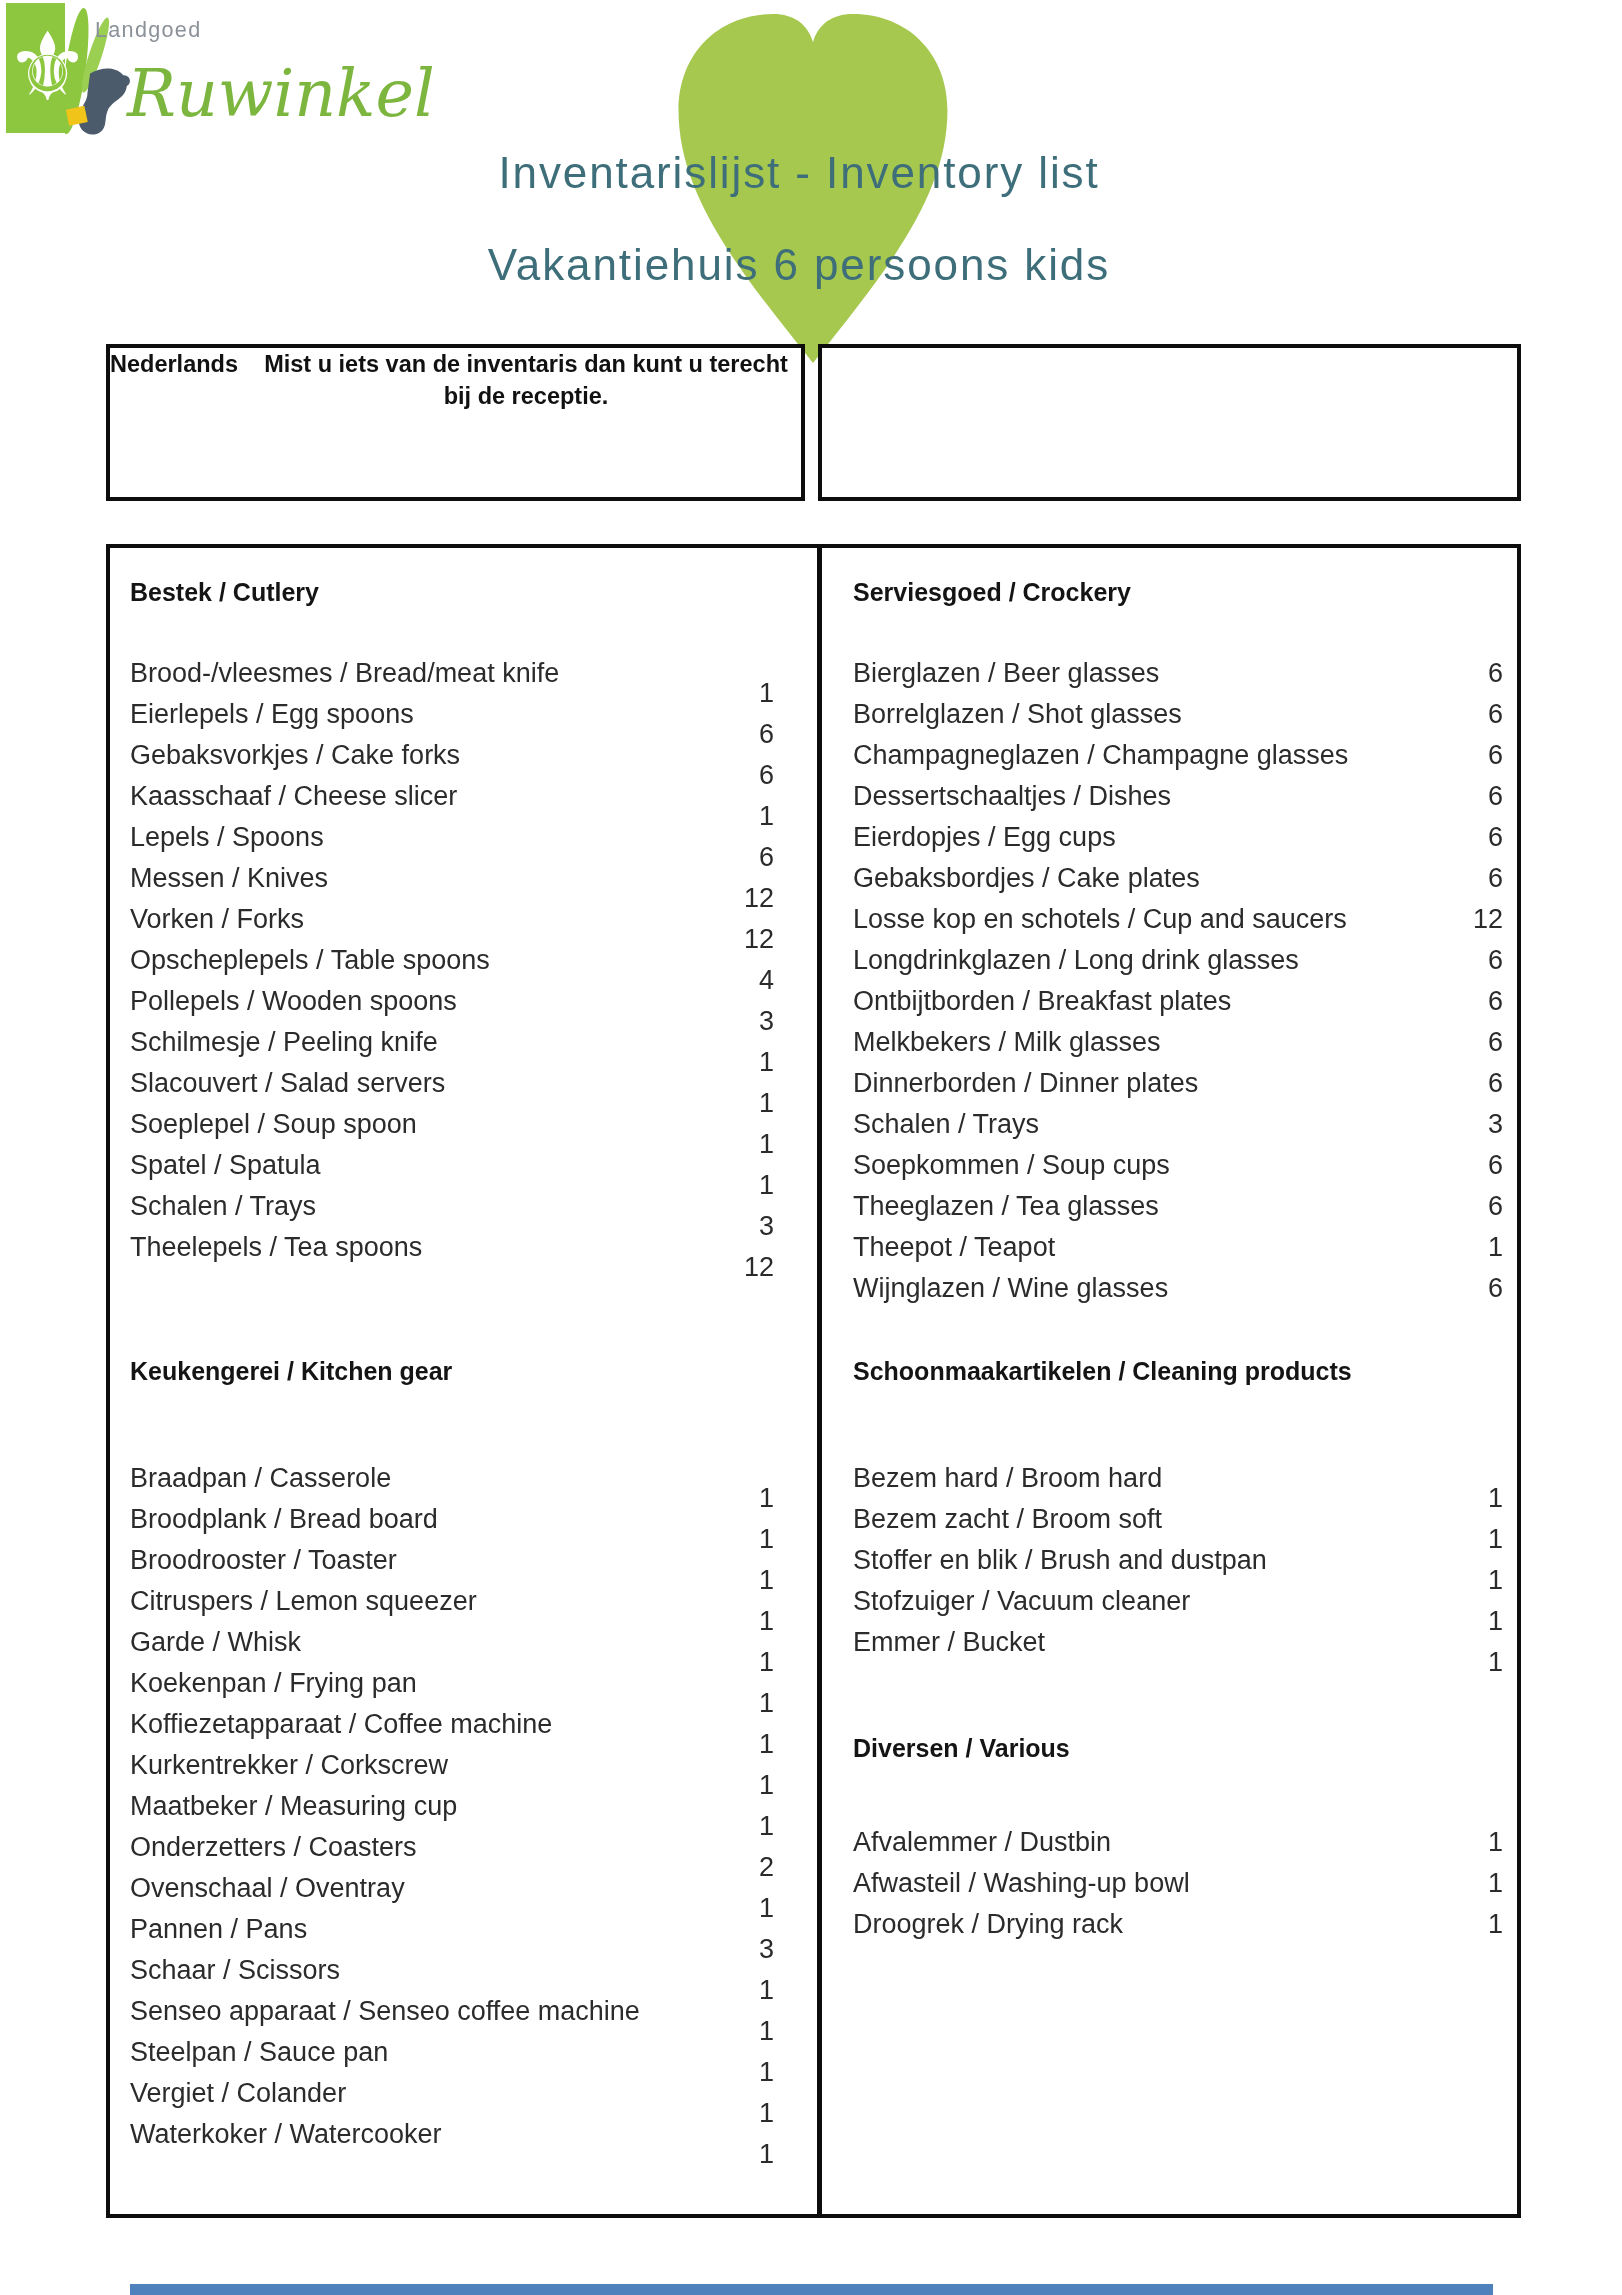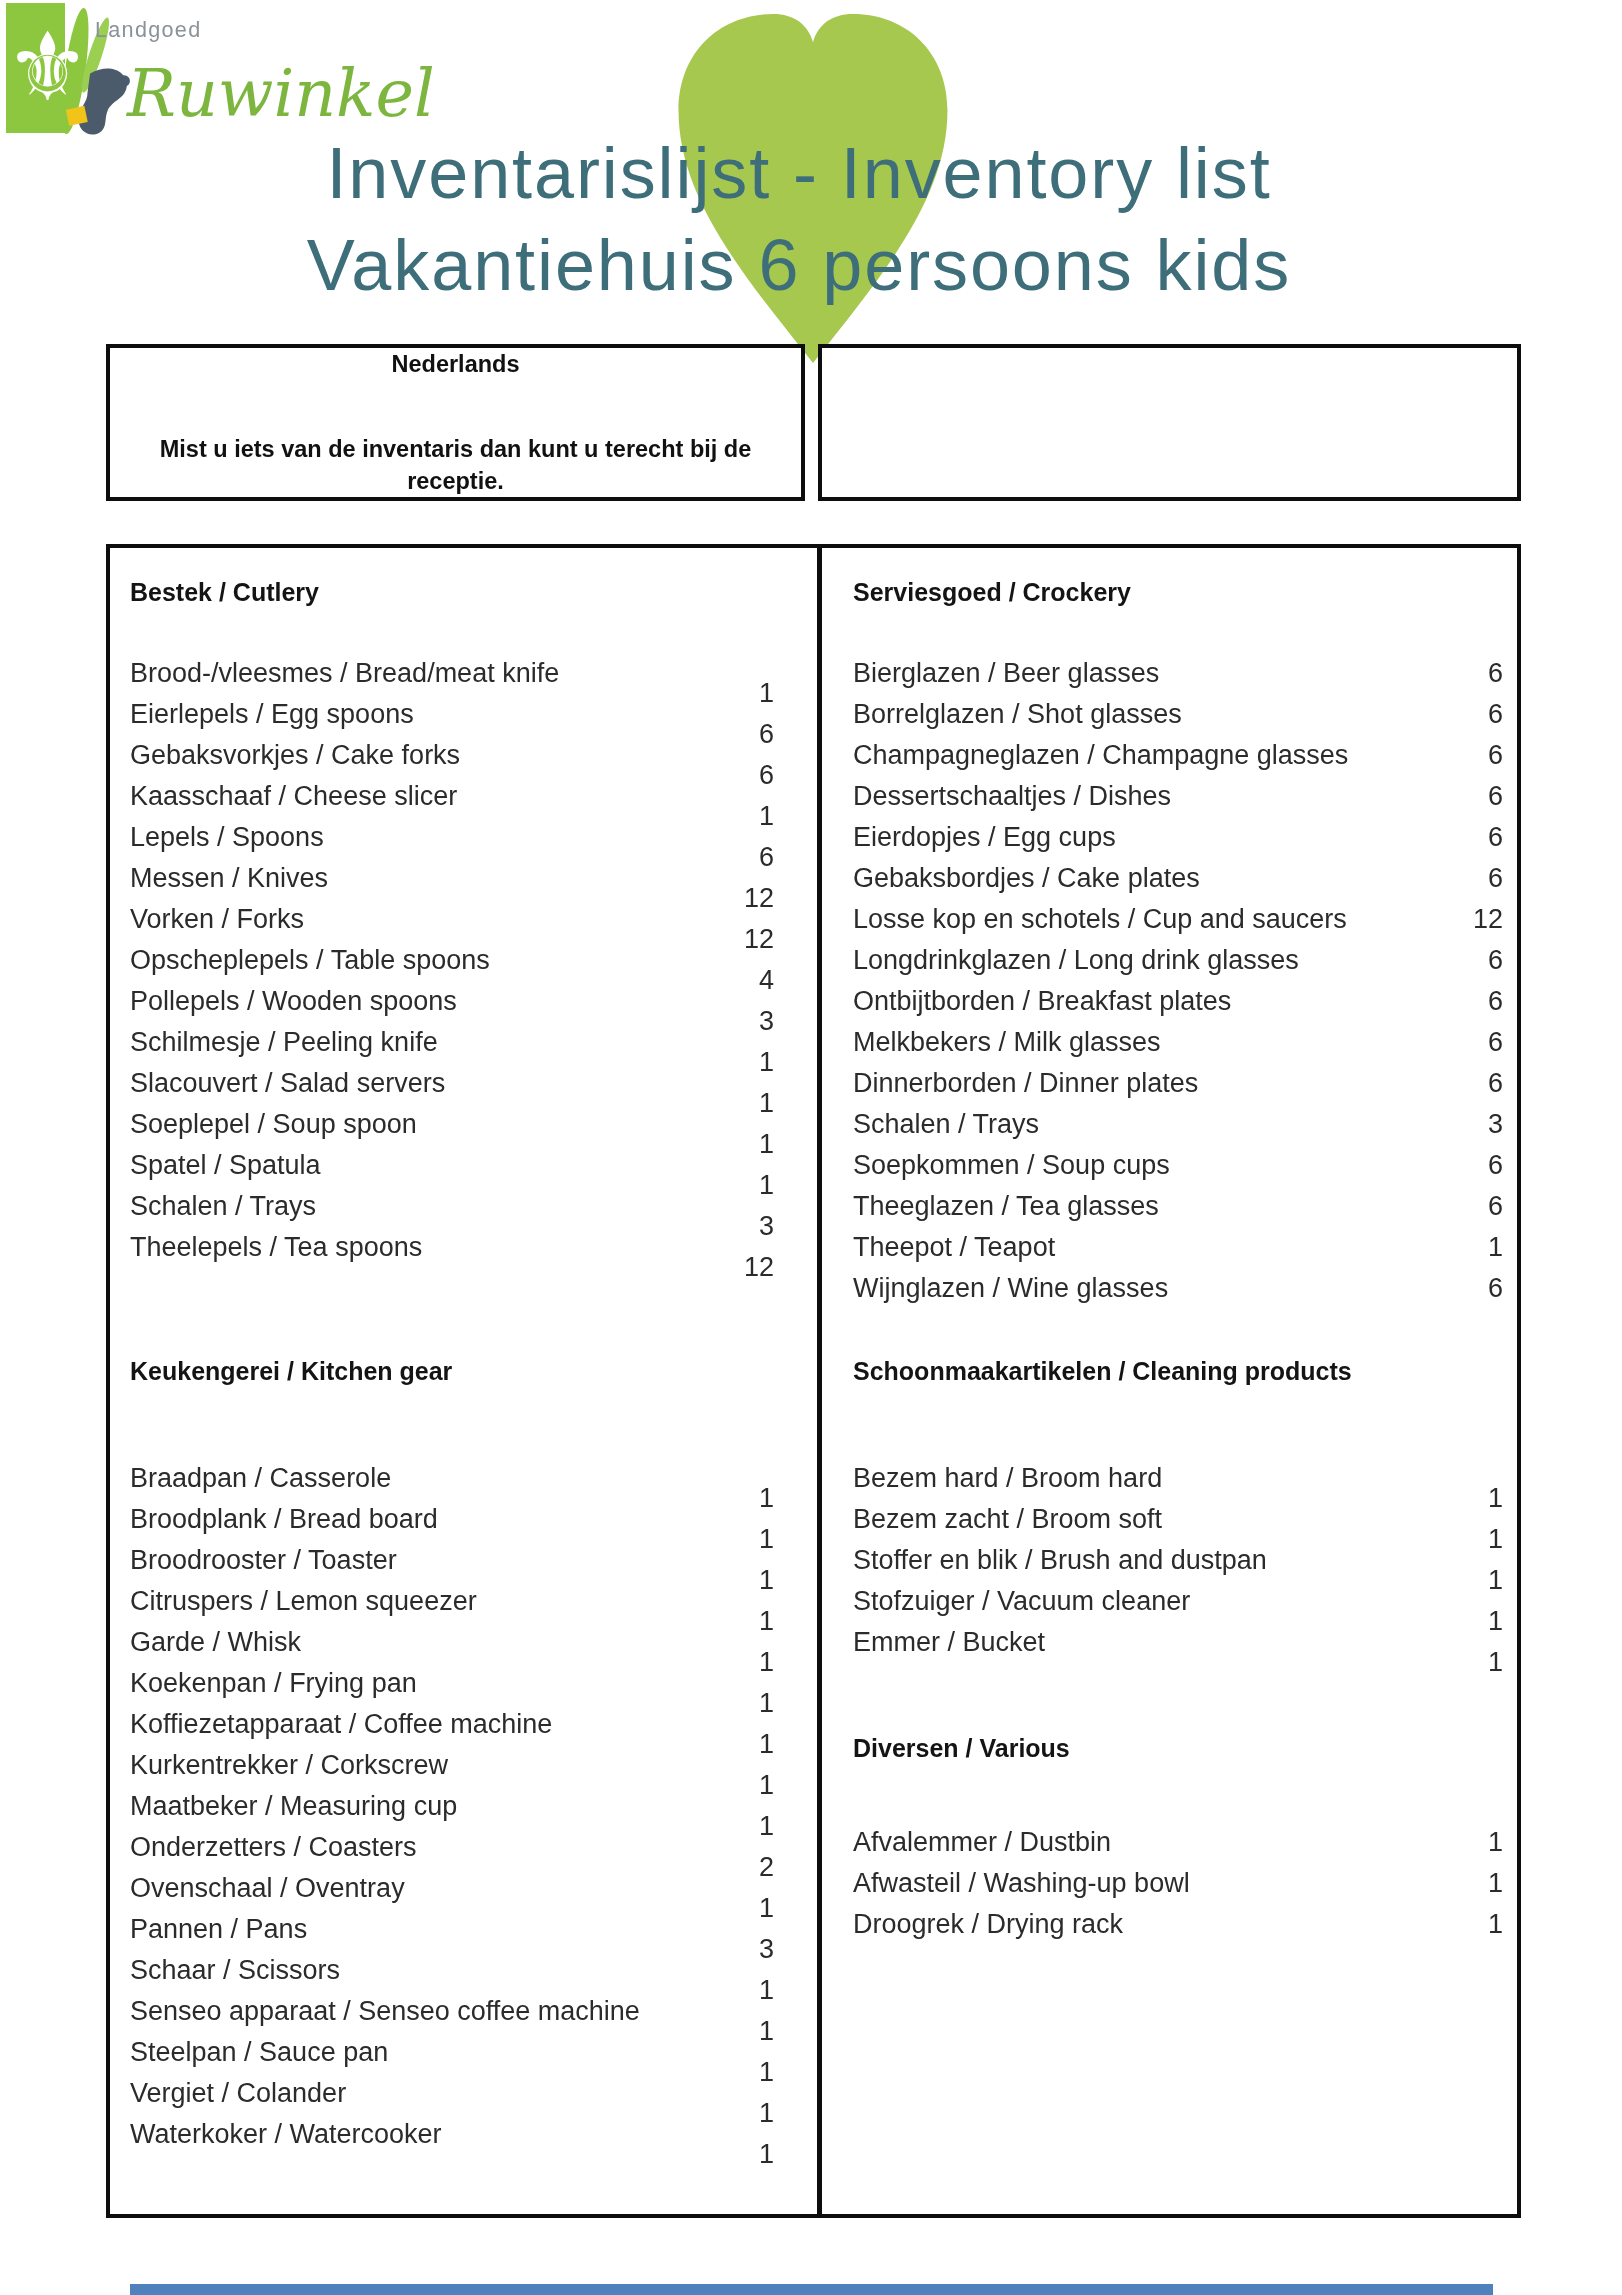--- a/index.html
+++ b/index.html
@@ -23,26 +23,26 @@
     line-height:127px;text-align:center;}
   #logo-leaf-svg{left:56px;top:3.8px;}
   #logo-bird-svg{left:66px;top:62px;}
   #logo-estate{left:95px;top:16.5px;font-size:21.6px;letter-spacing:1.3px;color:var(--logo-gray);}
   #logo-name{left:127px;top:56px;font-family:"DejaVu Serif", serif;font-style:italic;
     font-size:65px;color:var(--script-green);}
 
   
   #heart-svg{left:676px;top:14px;z-index:0;}
   #title-block{left:115px;top:127px;width:1368px;text-align:center;z-index:2;
-    color:var(--title-teal);font-size:72px;line-height:92px;letter-spacing:1.9px;}
+    color:var(--title-teal);font-size:44px;line-height:92px;letter-spacing:1.9px;}
 
   
   .notice-box{top:344px;height:157px;border:4.5px solid var(--ink);background:#fff;
-    display:flex;flex-direction:column;justify-content:space-between;text-align:center;
-    font-weight:bold;font-size:23.5px;line-height:32px;color:#111;z-index:2;}
+    display:flex;flex-direction:row;justify-content:flex-start;text-align:center;
+    font-weight:bold;font-size:23.5px;line-height:32px;color:#111;z-index:2;gap:13px;}
   #notice-nl{left:106px;width:699px;}
   #notice-en{left:818px;width:703px;}
   .nb-body{max-width:643px;margin:0 auto;}
 
   
   #main-box{left:106px;top:544px;width:1415px;height:1674px;border:4.5px solid var(--ink);
     background:#fff;z-index:1;}
   #main-divider{left:817px;top:544px;width:5.1px;height:1674px;background:var(--ink);z-index:2;}
 
   .sec-head{position:absolute;font-size:25px;font-weight:bold;color:#141414;z-index:3;}

